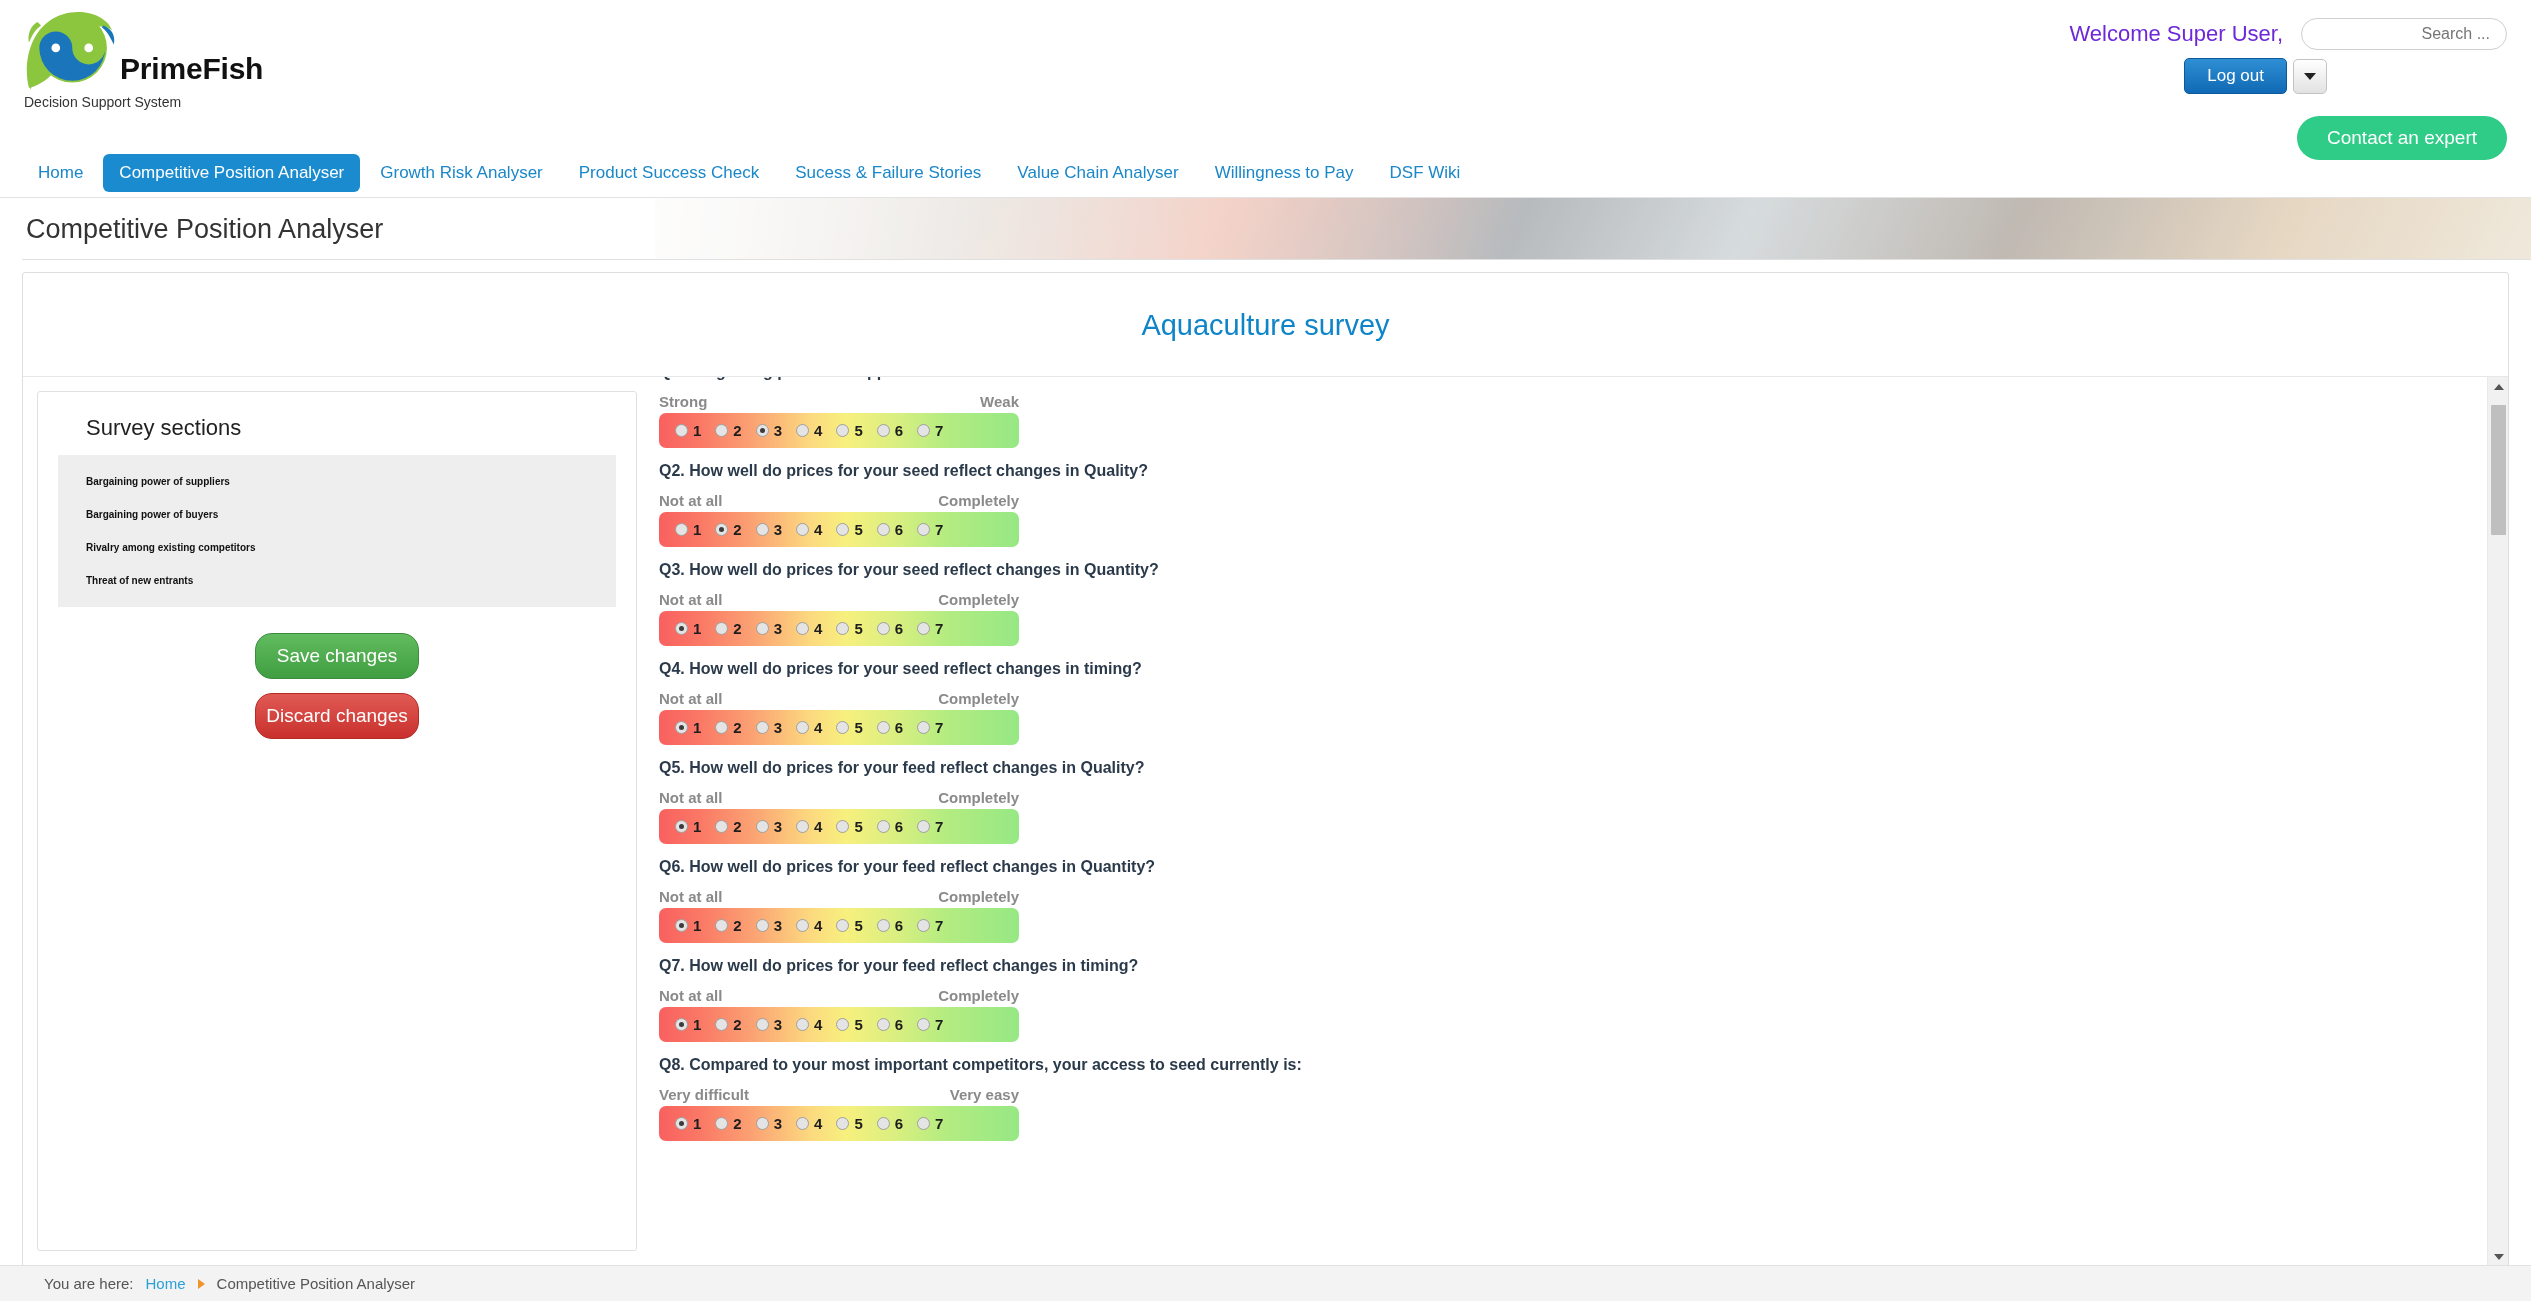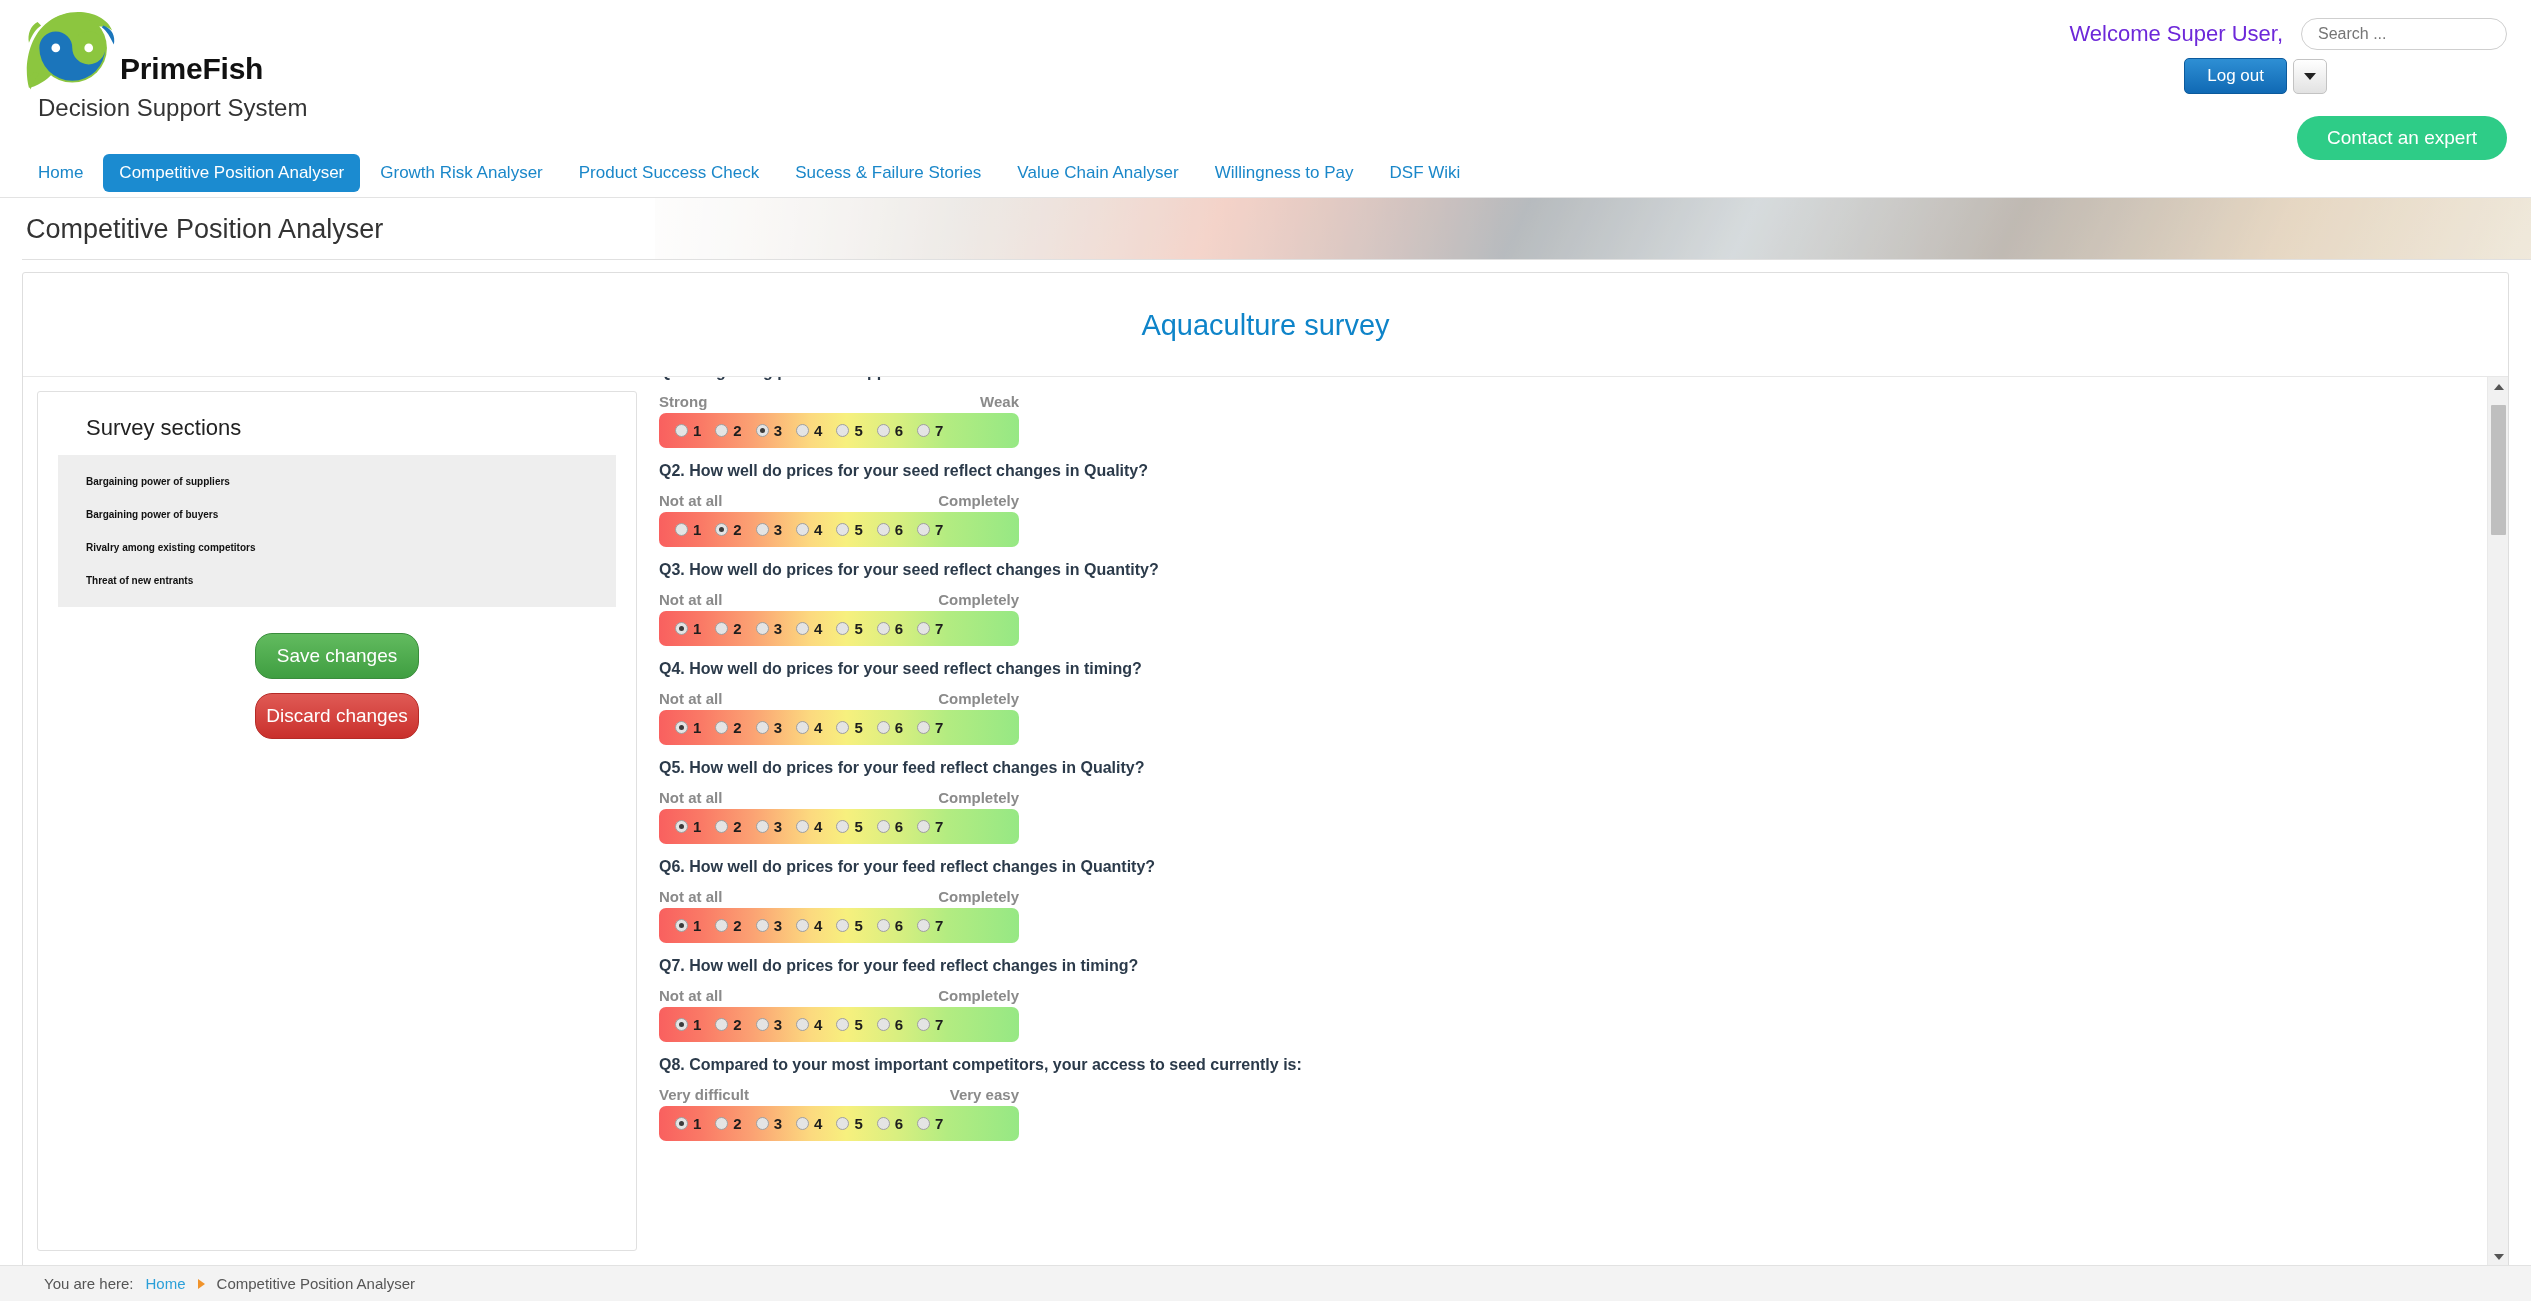--- a/index.html
+++ b/index.html
@@ -23,40 +23,41 @@
     width: 380px;
   }
   .logo-row { display: flex; align-items: flex-end; }
   .logo-mark { width: 104px; height: 92px; flex: none; }
   .logo-text {
     font-size: 30px; font-weight: bold; color: #111;
     margin-left: -6px; margin-bottom: 14px;
     letter-spacing: -0.2px;
   }
   .logo-sub {
-    font-size: 24px; color: #333; margin-top: -6px; margin-left: 16px;
+    font-size: 14px; color: #333; margin-top: -6px; margin-left: 2px;
   }
 
   .header-right {
     position: absolute;
     right: 24px; top: 18px;
     display: flex; flex-direction: column; align-items: flex-end;
   }
   .welcome-row { display: flex; align-items: center; }
   .welcome-text {
     font-size: 22px; color: #6d28d9; margin-right: 18px; white-space: nowrap;
   }
   .search-box {
     width: 206px; height: 32px;
     border: 1px solid #cfcfcf; border-radius: 18px;
     background: #fff;
     font-size: 16px; color: #9b9b9b;
     padding: 0 16px;
     font-family: "Liberation Sans", sans-serif;
     outline: none;
+    text-align: right;
   }
   .auth-row { display: flex; align-items: center; margin-top: 8px; margin-right: 180px; }
   .logout-btn {
     background: linear-gradient(to bottom, #2e8fd4 0%, #1069b4 100%);
     border: 1px solid #0c5a9c;
     color: #fff; font-size: 17px;
     padding: 7px 22px; border-radius: 5px;
     cursor: pointer;
     font-family: "Liberation Sans", sans-serif;
   }

